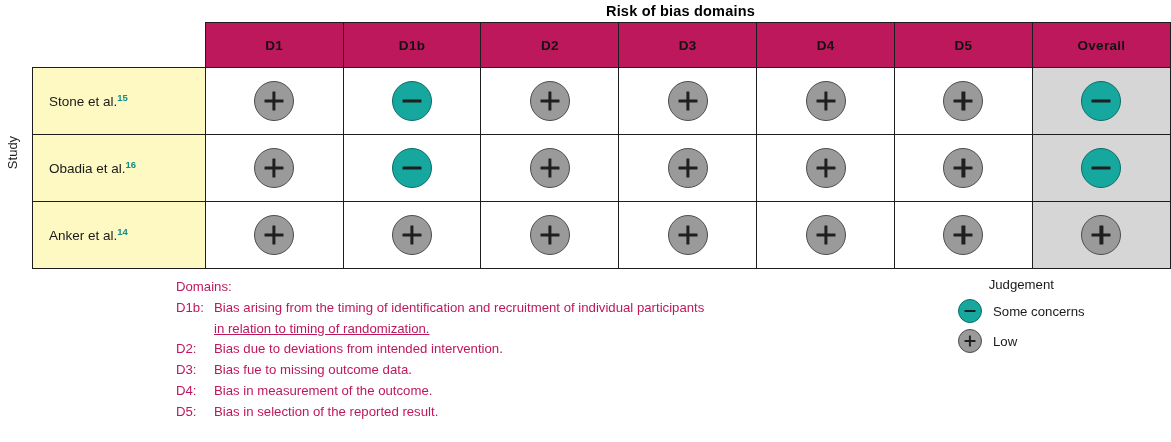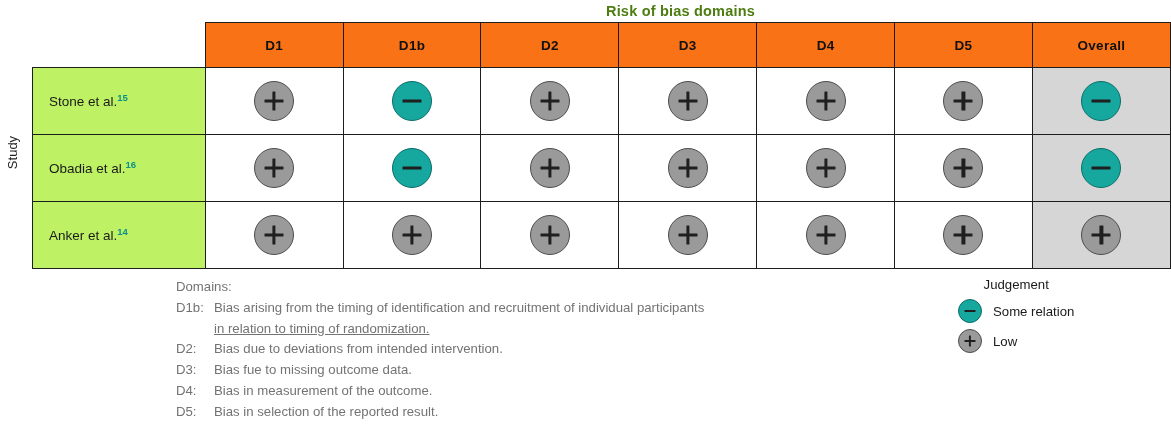--- a/index.html
+++ b/index.html
@@ -20,21 +20,21 @@
   #chart-title {
     position: absolute;
     left: 190px;
     top: 0px;
     width: 981px;
     text-align: center;
     font-size: 14.5px;
     font-weight: bold;
     letter-spacing: 0.2px;
     line-height: 22px;
-    color: #4d7c0f;
+    color: #000000;
   }
 
   
   #axis-label-study {
     position: absolute;
     left: -18px;
     top: 145px;
     width: 60px;
     text-align: center;
     font-size: 13px;
@@ -56,32 +56,32 @@
     padding: 0;
     margin: 0;
   }
   .corner-cell {
     border: none !important;
     background: #ffffff;
     width: 158px;
     height: 44px;
   }
   .domain-head {
-    background: #f97316;
+    background: #be185d;
     width: 140px;
     height: 44px;
     text-align: center;
     vertical-align: middle;
     font-size: 13.5px;
     font-weight: bold;
     letter-spacing: 0.3px;
     color: #111111;
   }
   .study-cell {
-    background: #bef264;
+    background: #fef9c3;
     width: 158px;
     height: 66px;
     vertical-align: middle;
     padding-left: 16px !important;
     font-size: 13.5px;
     color: #1a1a1a;
     white-space: nowrap;
   }
   .study-cell sup {
     font-size: 9.5px;
@@ -139,21 +139,21 @@
     transform: translate(-50%, -50%);
   }
 
   
   #domains-legend {
     position: absolute;
     left: 176px;
     top: 277px;
     font-size: 13.2px;
     line-height: 20.8px;
-    color: #737373;
+    color: #be185d;
   }
   #domains-legend .legend-heading {
     margin-bottom: 0px;
   }
   .dom-row {
     display: flex;
     align-items: flex-start;
   }
   .dom-key {
     width: 38px;
@@ -280,21 +280,21 @@
   </div>
 </div>
 
 <div id="judgement-legend">
   <div class="legend-heading">Judgement</div>
 
   <div class="jl-row">
     <span class="circ some">
         <span class="bar-h"></span>
       </span>
-    <span>Some relation</span>
+    <span>Some concerns</span>
   </div>
 
   <div class="jl-row">
     <span class="circ low">
         <span class="bar-h"></span>
         <span class="bar-v"></span>
       </span>
     <span>Low</span>
   </div>
 </div>

